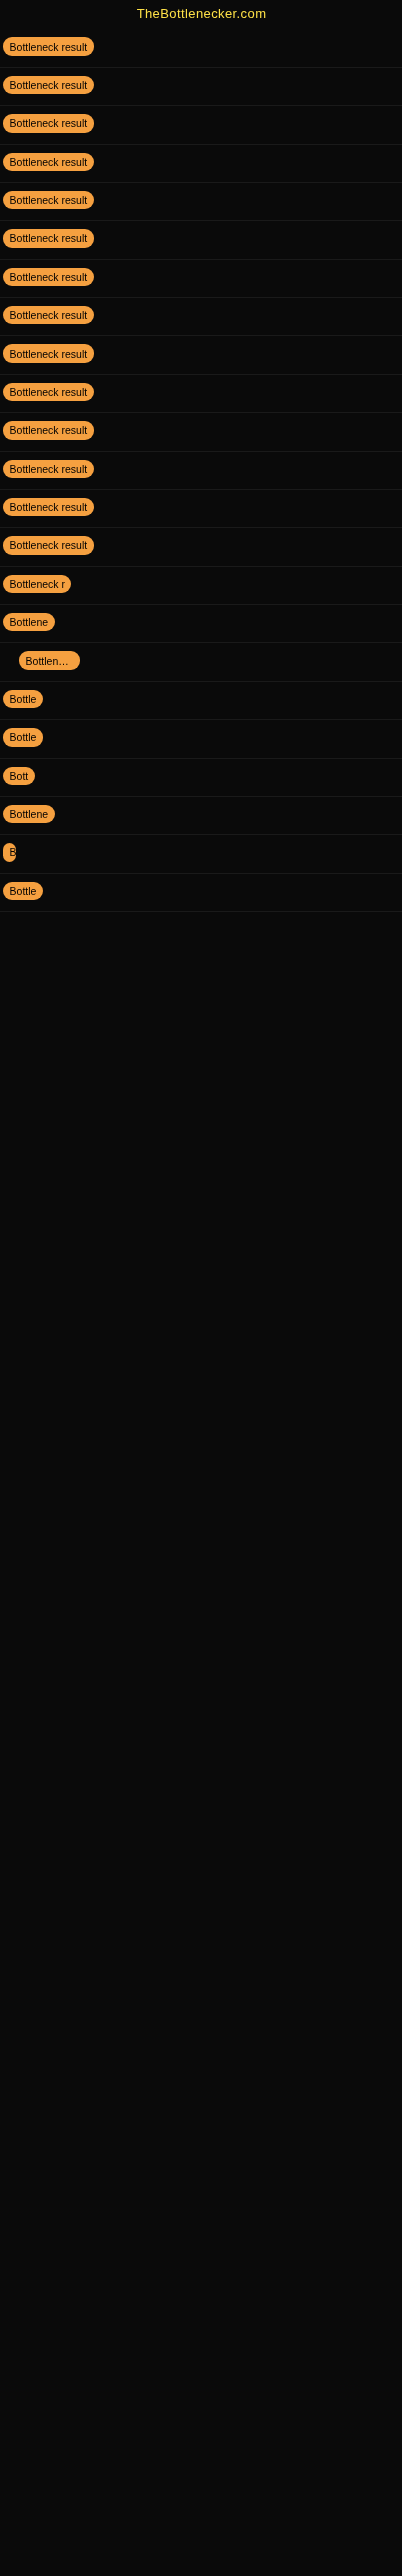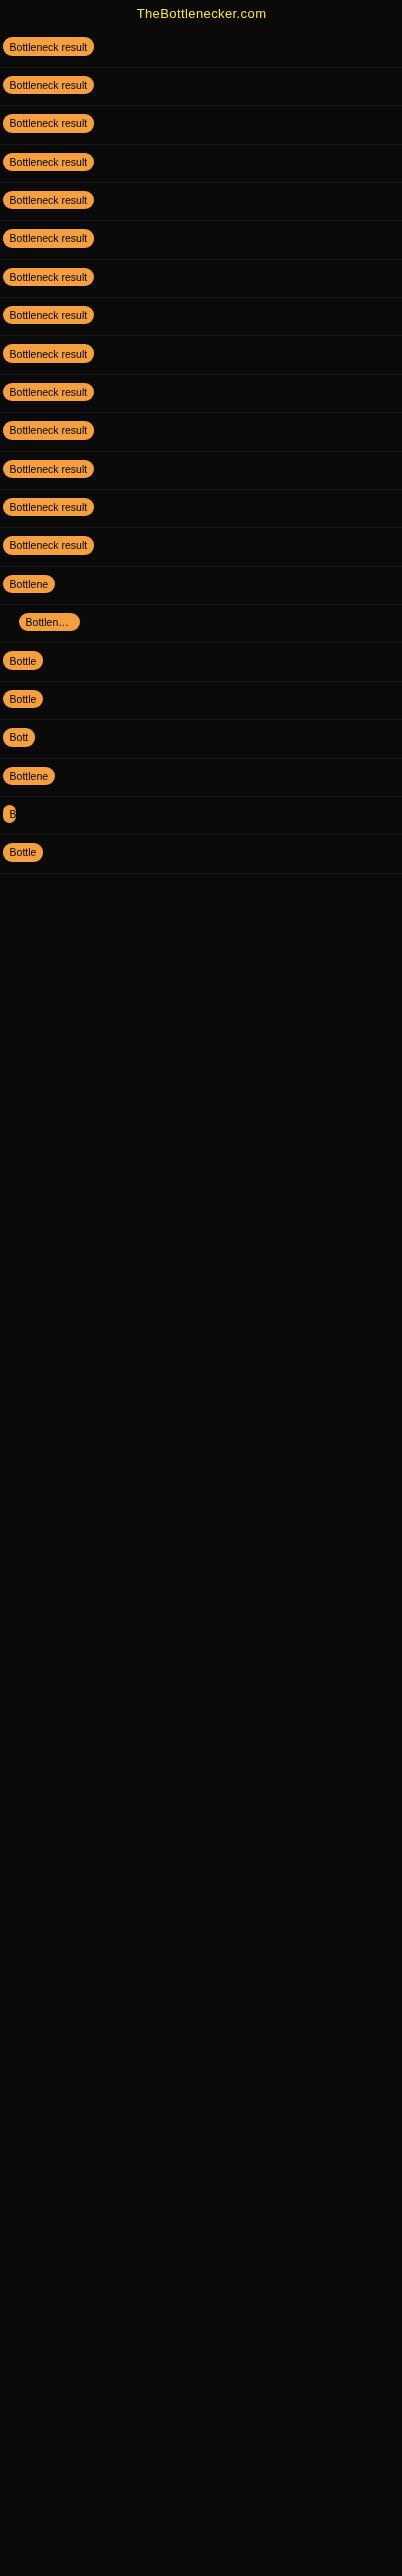--- a/index.html
+++ b/index.html
@@ -57,20 +57,21 @@
     <div class="result-row"><span class="bottleneck-badge" style="max-width: 97px;">Bottleneck result</span></div>
     <div class="result-row"><span class="bottleneck-badge" style="max-width: 97px;">Bottleneck result</span></div>
     <div class="result-row"><span class="bottleneck-badge" style="max-width: 97px;">Bottleneck result</span></div>
     <div class="result-row"><span class="bottleneck-badge" style="max-width: 97px;">Bottleneck result</span></div>
     <div class="result-row"><span class="bottleneck-badge" style="max-width: 97px;">Bottleneck result</span></div>
     <div class="result-row"><span class="bottleneck-badge" style="max-width: 97px;">Bottleneck result</span></div>
     <div class="result-row"><span class="bottleneck-badge" style="max-width: 97px;">Bottleneck result</span></div>
     <div class="result-row"><span class="bottleneck-badge" style="max-width: 94px;">Bottleneck result</span></div>
     <div class="result-row"><span class="bottleneck-badge" style="max-width: 97px;">Bottleneck result</span></div>
     <div class="result-row"><span class="bottleneck-badge" style="max-width: 94px;">Bottleneck result</span></div>
+    <div class="result-row"><span class="bottleneck-badge" style="max-width: 71px;">Bottleneck r</span></div>
     <div class="result-row"><span class="bottleneck-badge" style="max-width: 55px;">Bottlene</span></div>
     <div class="result-row"><span class="bottleneck-badge" style="max-width: 61px; margin-left: 16px;">Bottleneck</span></div>
     <div class="result-row"><span class="bottleneck-badge" style="max-width: 40px;">Bottle</span></div>
     <div class="result-row"><span class="bottleneck-badge" style="max-width: 42px;">Bottle</span></div>
     <div class="result-row"><span class="bottleneck-badge" style="max-width: 32px;">Bott</span></div>
     <div class="result-row"><span class="bottleneck-badge" style="max-width: 52px;">Bottlene</span></div>
     <div class="result-row"><span class="bottleneck-badge" style="max-width: 13px;">B</span></div>
     <div class="result-row"><span class="bottleneck-badge" style="max-width: 40px;">Bottle</span></div>
   </div>
 

